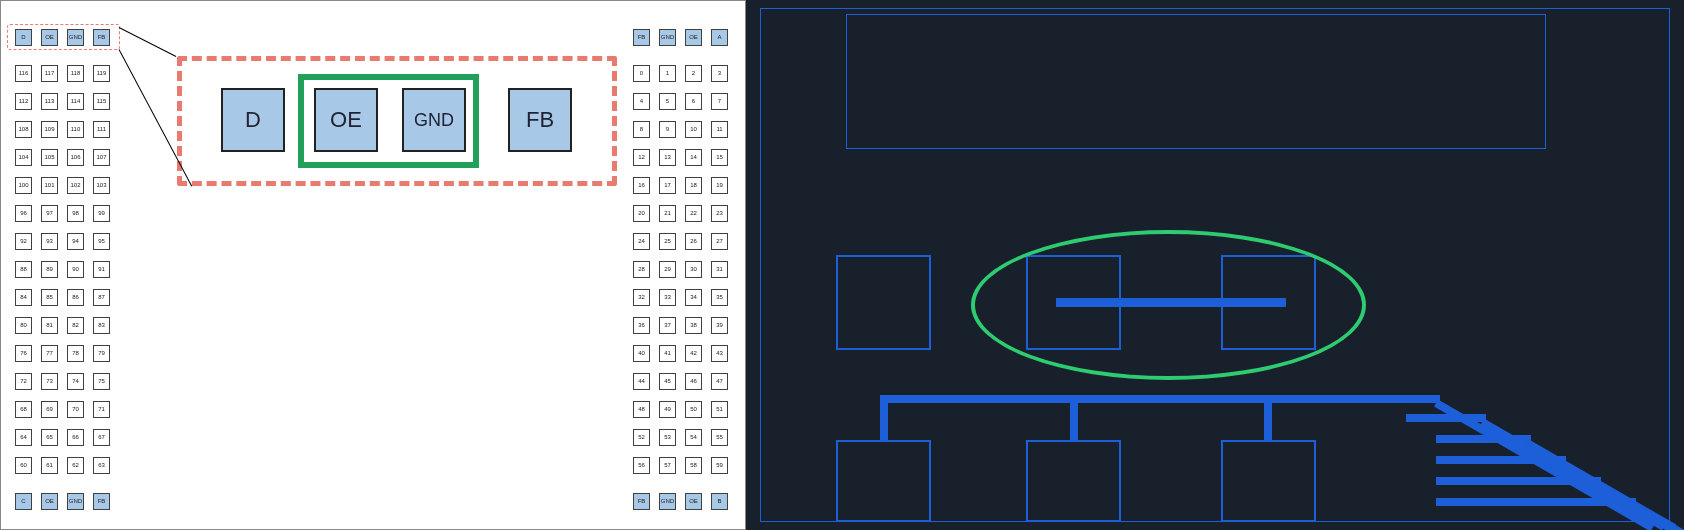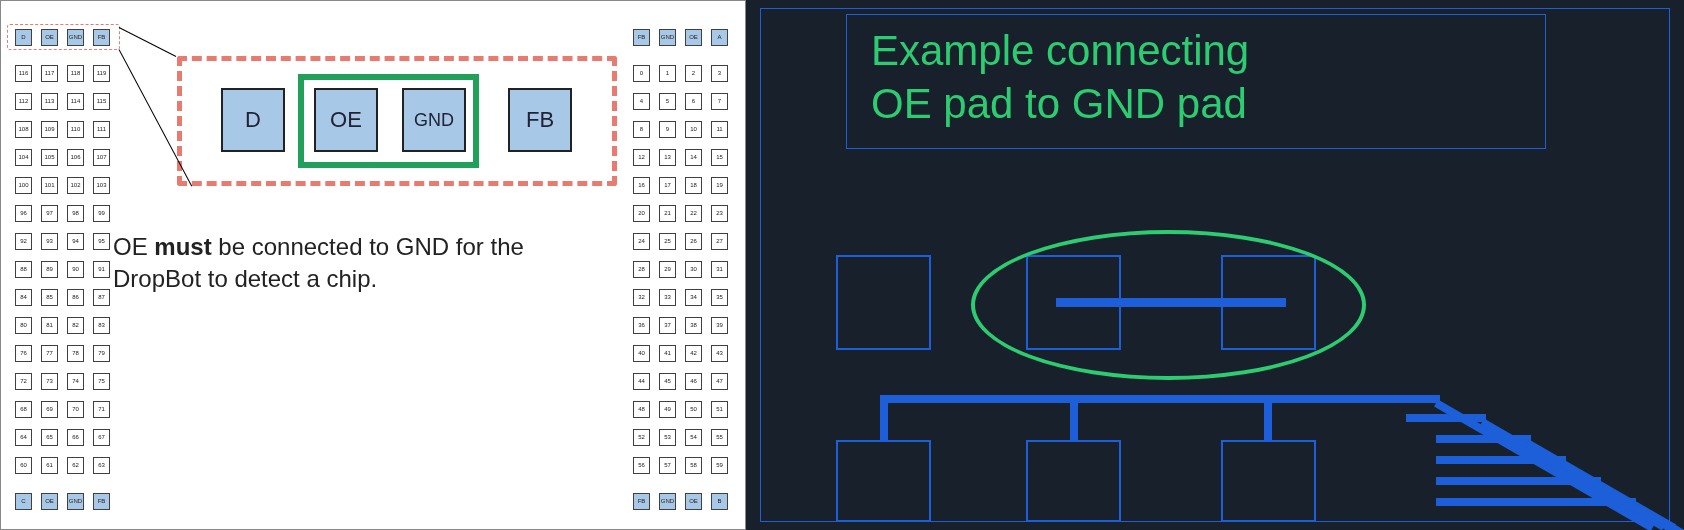--- a/index.html
+++ b/index.html
@@ -47,23 +47,20 @@
     <div class="greenBox" style="left:297px;top:73px;width:181px;height:94px"></div>
 
     <div class="bigPad" style="left:220px;top:87px">D</div>
     <div class="bigPad" style="left:313px;top:87px">OE</div>
     <div class="bigPad small" style="left:401px;top:87px">GND</div>
     <div class="bigPad" style="left:507px;top:87px">FB</div>
 
     <div class="callLine" style="left:118px;top:26px;width:64px;transform:rotate(27deg)"></div>
     <div class="callLine" style="left:118px;top:48px;width:155px;transform:rotate(62deg)"></div>
 
-    <div class="note">
-      <span>OE </span><b>must</b><span> be connected to GND for the DropBot to detect a chip.</span>
-    </div>
   <div class="pad blue" style="left: 14px; top: 28px;">D</div>
       <div class="pad blue" style="left: 632px; top: 28px;">FB</div>
       <div class="pad blue" style="left: 14px; top: 492px;">C</div>
       <div class="pad blue" style="left: 632px; top: 492px;">FB</div>
       <div class="pad blue" style="left: 40px; top: 28px;">OE</div>
       <div class="pad blue" style="left: 658px; top: 28px;">GND</div>
       <div class="pad blue" style="left: 40px; top: 492px;">OE</div>
       <div class="pad blue" style="left: 658px; top: 492px;">GND</div>
       <div class="pad blue" style="left: 66px; top: 28px;">GND</div>
       <div class="pad blue" style="left: 684px; top: 28px;">OE</div>
@@ -191,24 +188,20 @@
       <div class="pad" style="left: 710px; top: 428px;">55</div>
       <div class="pad" style="left: 632px; top: 456px;">56</div>
       <div class="pad" style="left: 658px; top: 456px;">57</div>
       <div class="pad" style="left: 684px; top: 456px;">58</div>
       <div class="pad" style="left: 710px; top: 456px;">59</div>
     </div>
 
   <div class="right">
     <div class="rBorder" style="left:14px;top:8px;width:910px;height:514px"></div>
     <div class="rBorder" style="left:100px;top:14px;width:700px;height:135px"></div>
-    <div class="rTitle">
-      <span>Example connecting</span><br>
-      <span>OE pad to GND pad</span>
-    </div>
 
     <div class="rPad" style="left:90px;top:255px;width:95px;height:95px"></div>
     <div class="rPad" style="left:280px;top:255px;width:95px;height:95px"></div>
     <div class="rPad" style="left:475px;top:255px;width:95px;height:95px"></div>
 
     <div class="rTrack" style="left:310px;top:298px;width:230px;height:9px"></div>
 
     <div class="rPad" style="left:90px;top:440px;width:95px;height:82px"></div>
     <div class="rPad" style="left:280px;top:440px;width:95px;height:82px"></div>
     <div class="rPad" style="left:475px;top:440px;width:95px;height:82px"></div>

